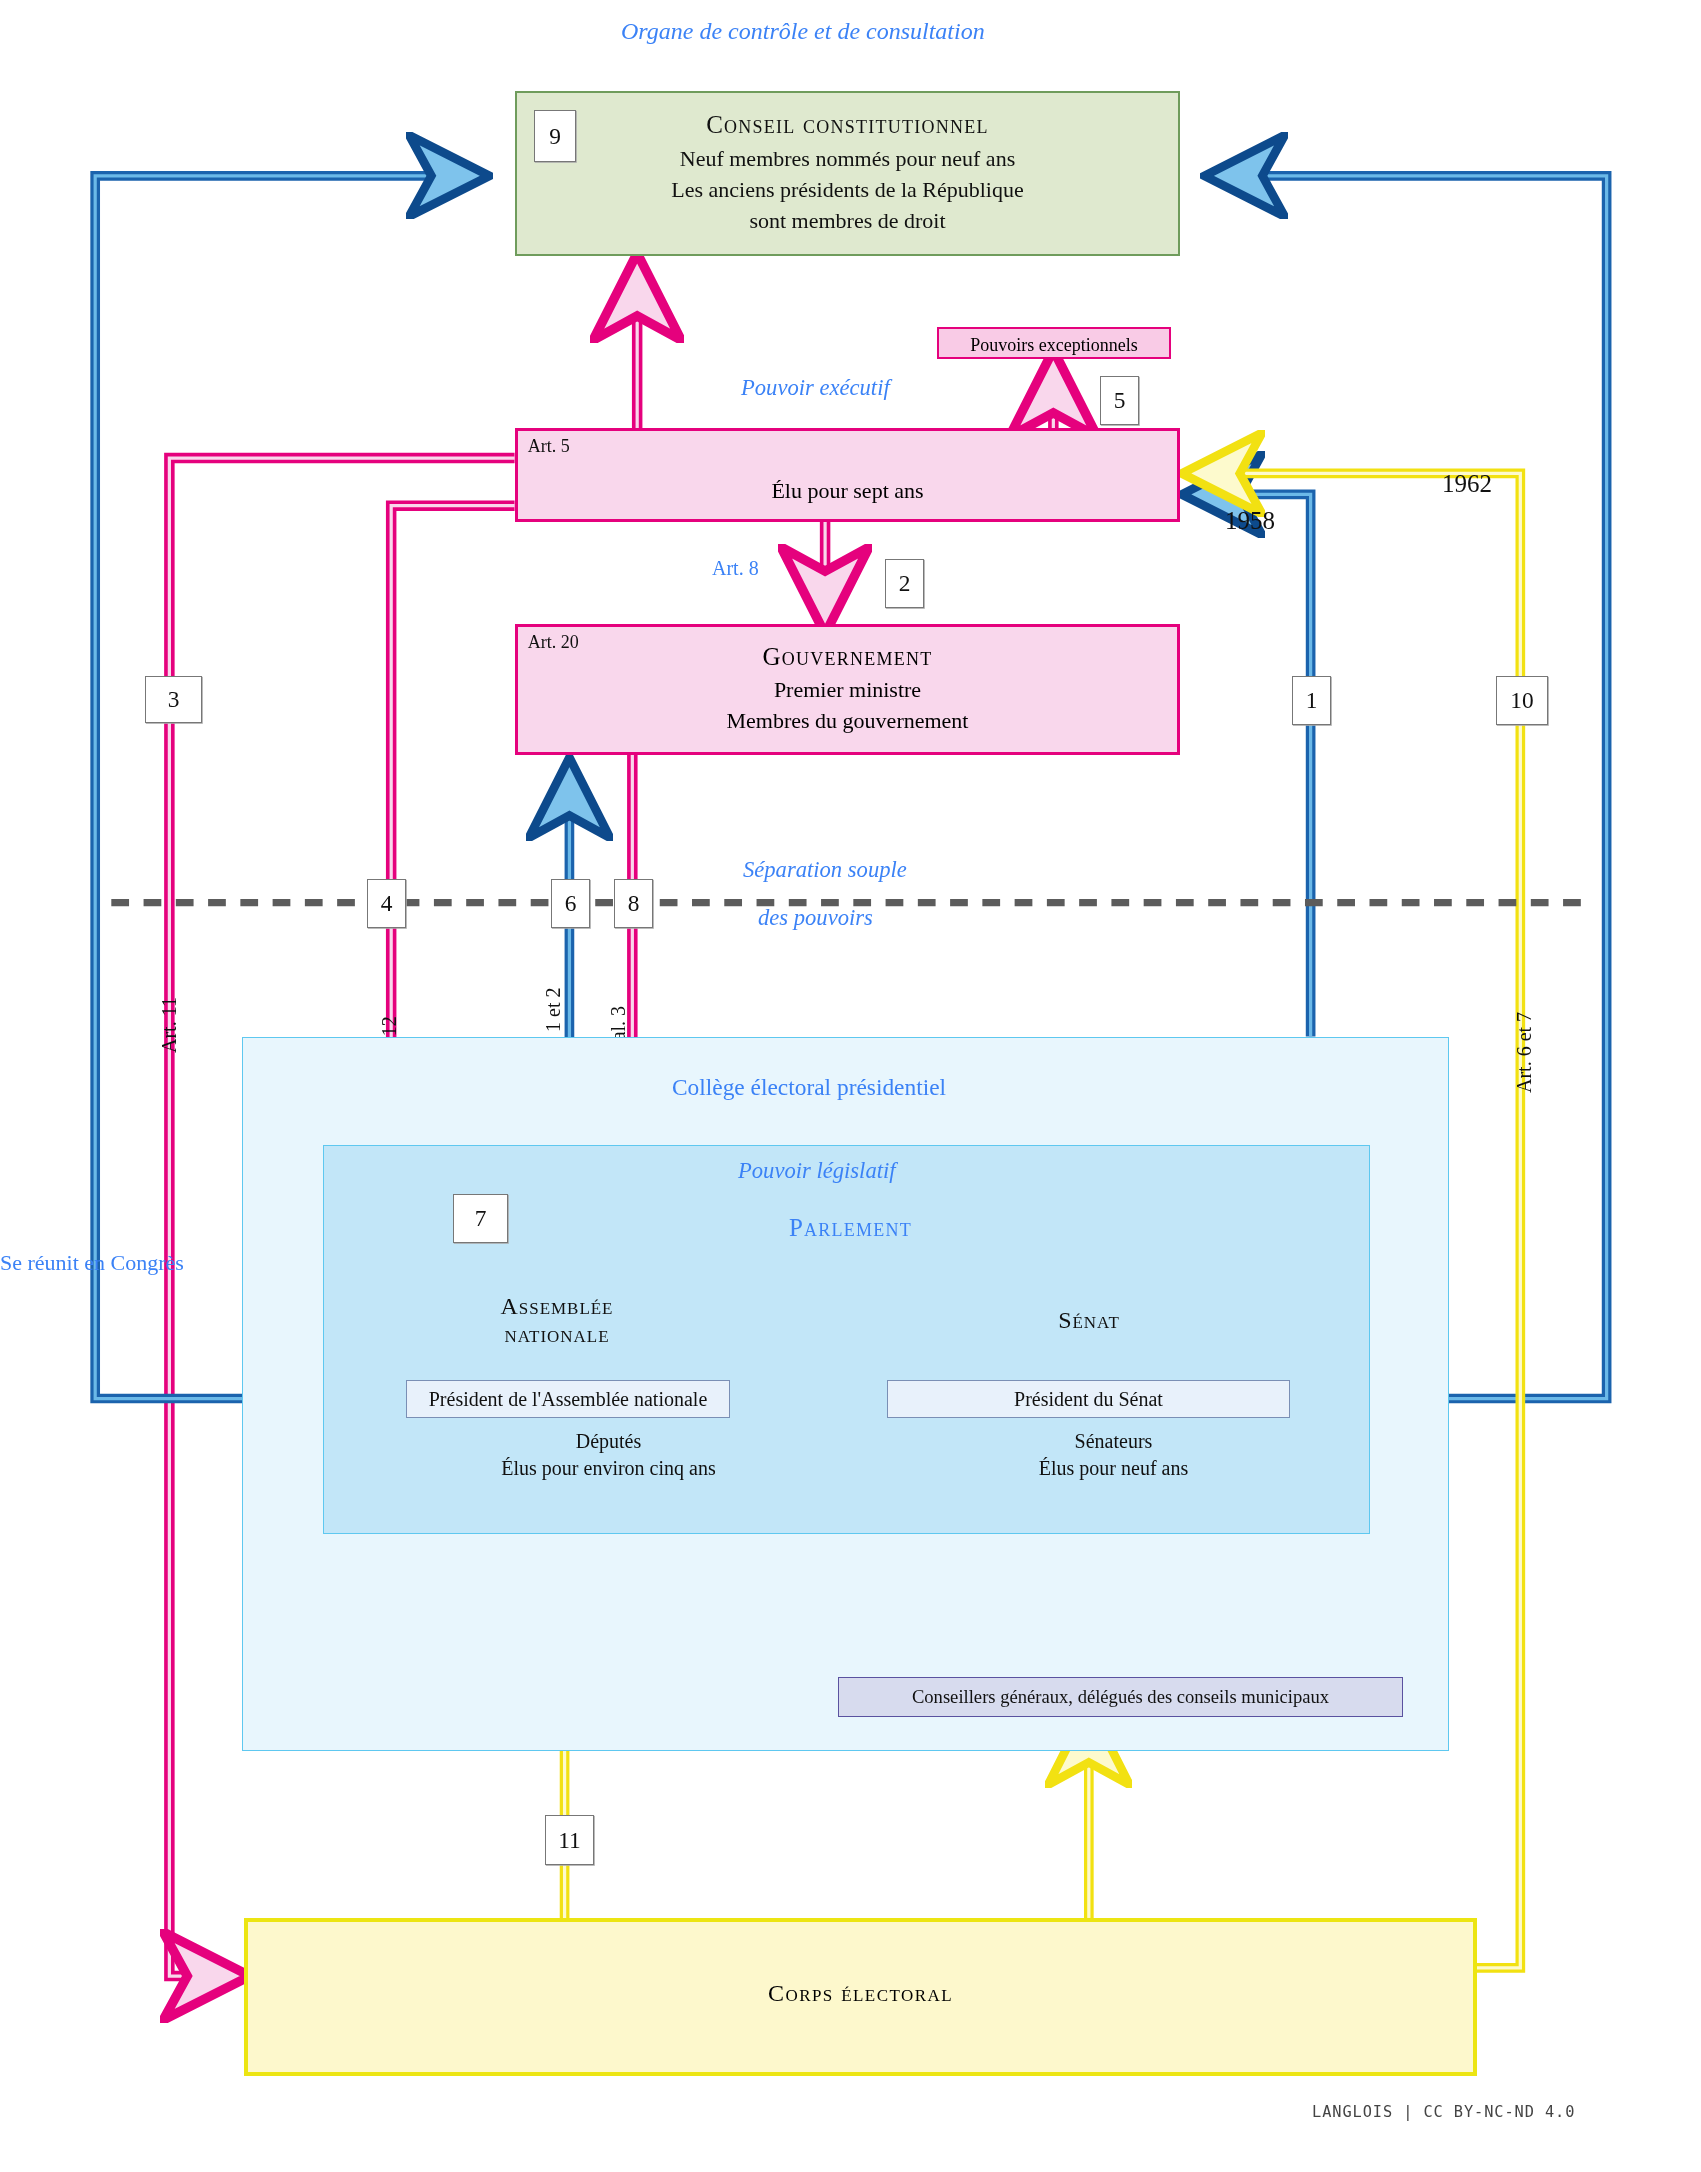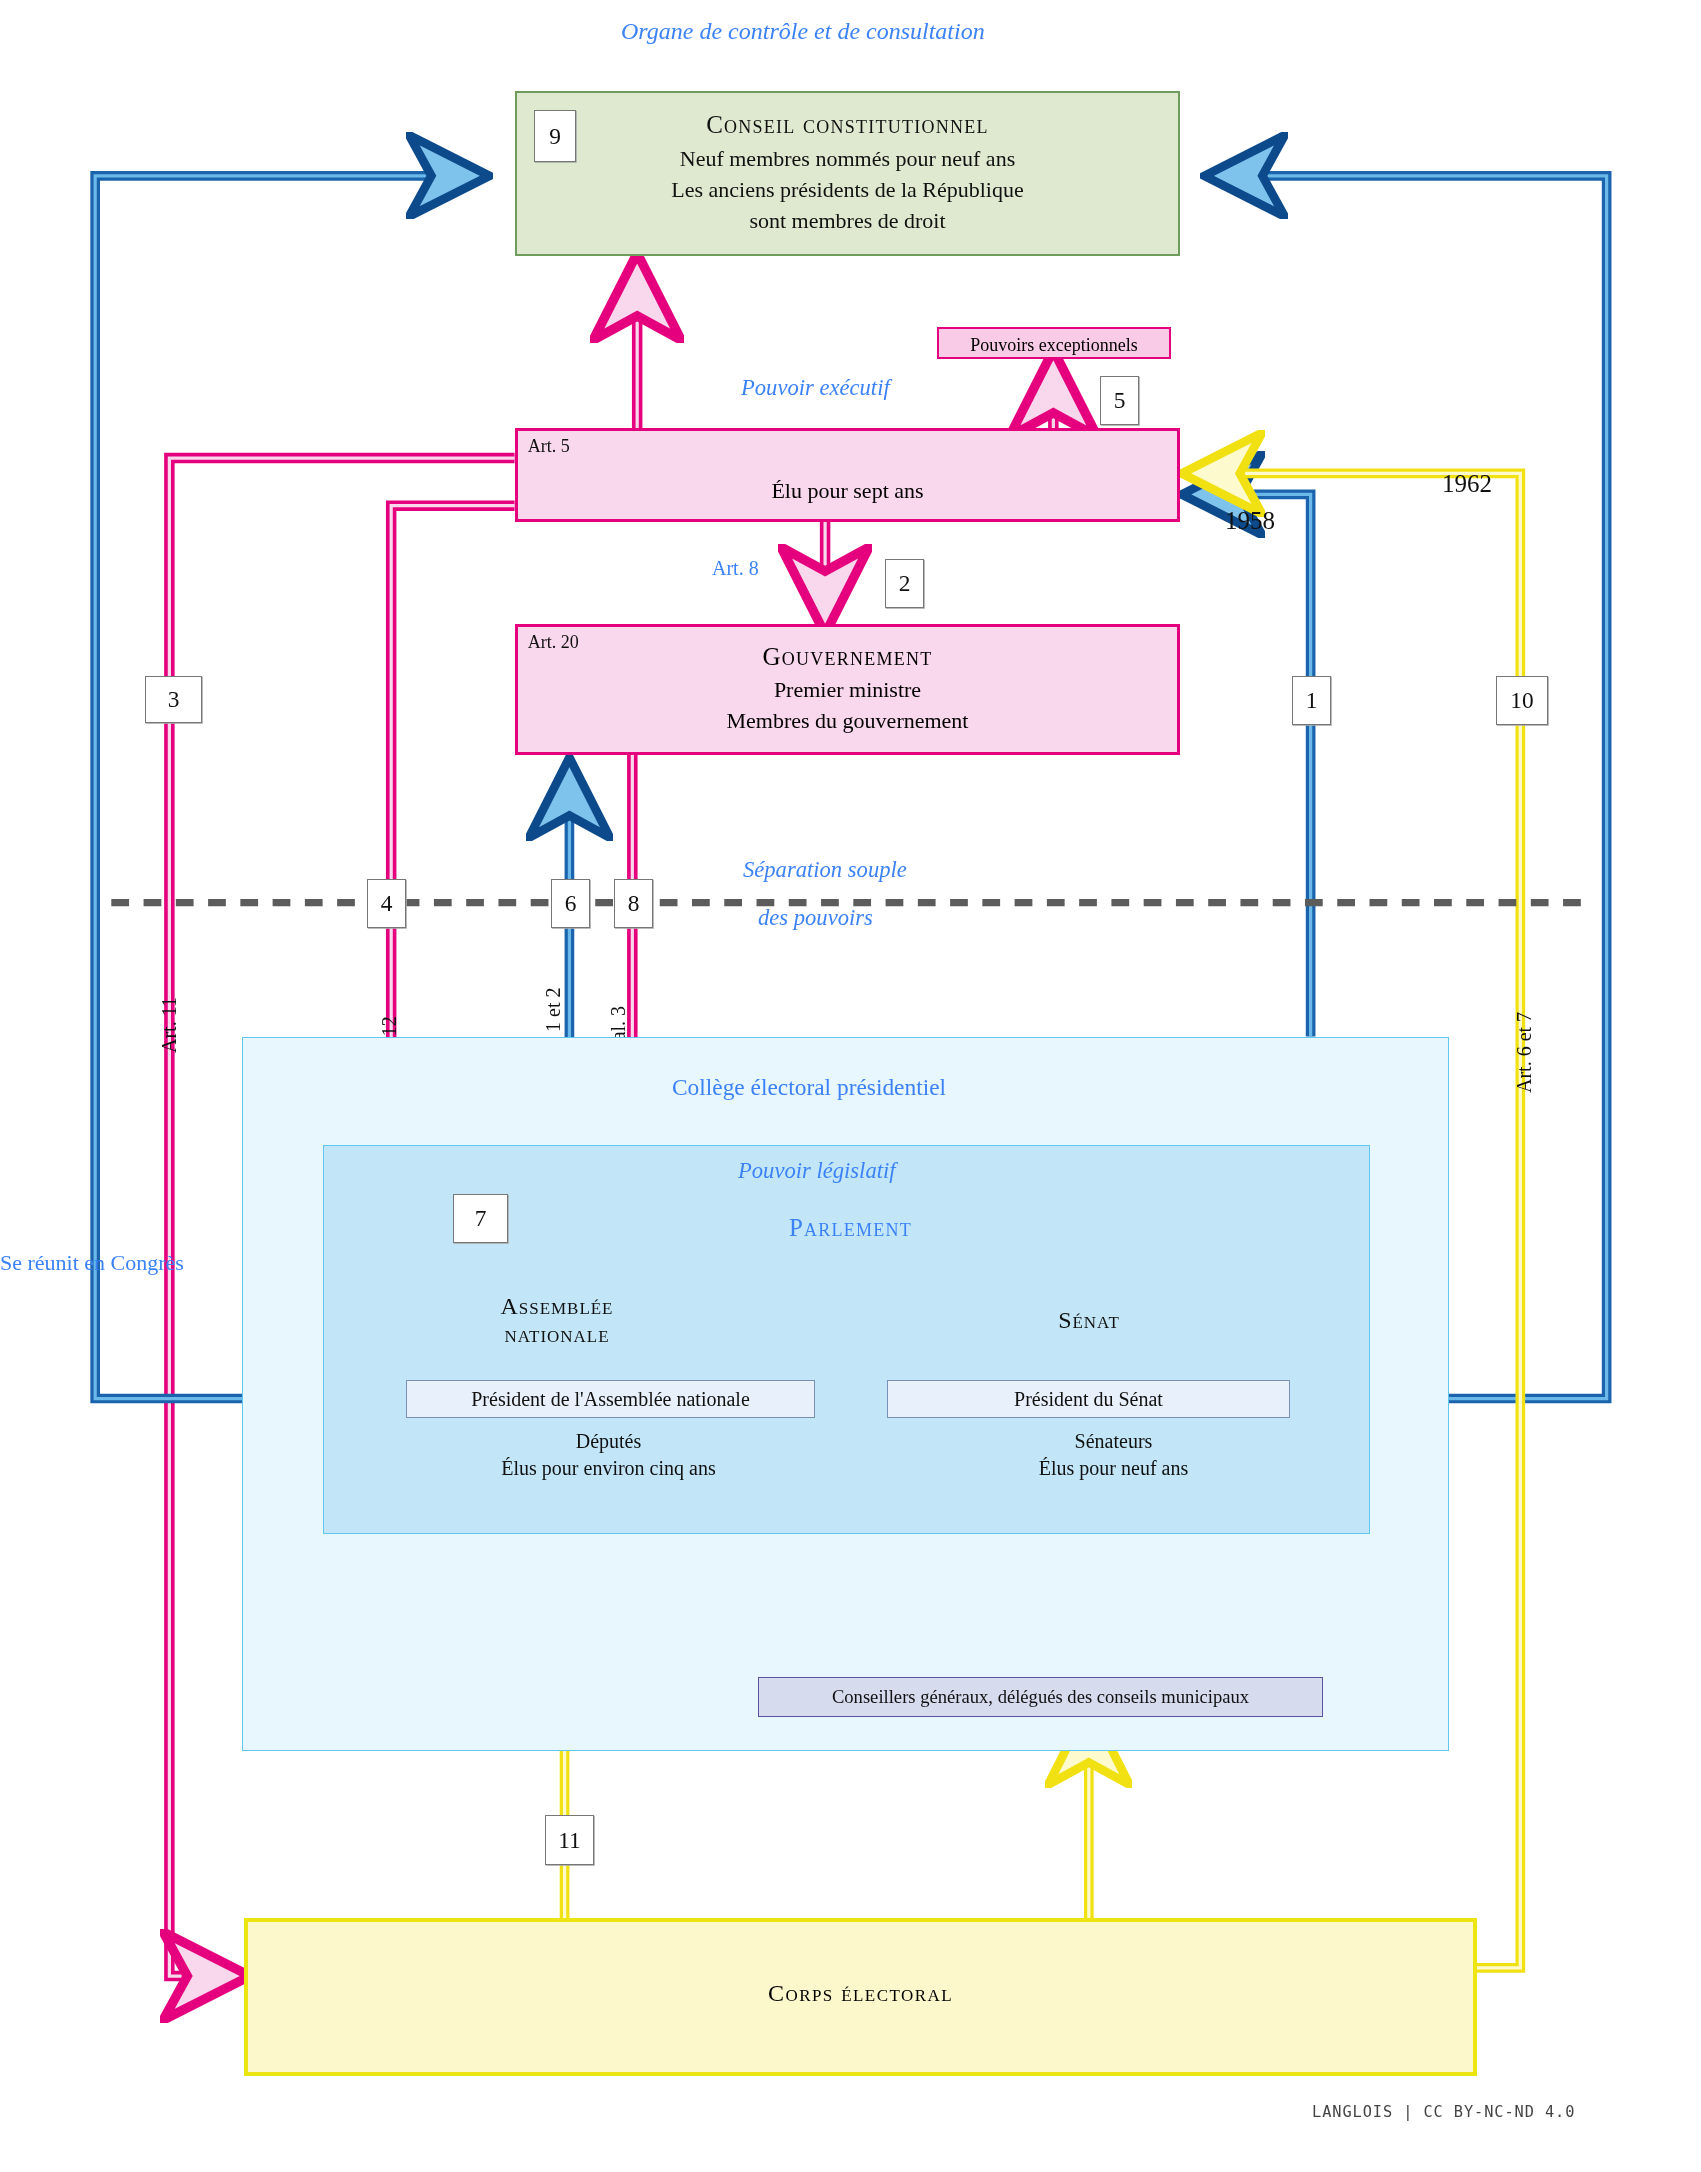--- a/index.html
+++ b/index.html
@@ -9,22 +9,22 @@
   .node{position:absolute;box-sizing:border-box;}
 
   
   .cc-box{left:515px;top:91px;width:665px;height:165px;background:#dfe9cf;border:2.4px solid #6f9c5c;padding-left:36px;}
   .pr-box{left:515px;top:428px;width:665px;height:94px;background:#f9d7ec;border:3.2px solid #e5017d;}
   .gv-box{left:515px;top:624px;width:665px;height:131px;background:#f9d7ec;border:3.2px solid #e5017d;}
   .pe-box{left:937px;top:327px;width:234px;height:32px;background:#f9cbe6;border:2.4px solid #e5017d;}
   .ce-box{left:244px;top:1918px;width:1233px;height:158px;background:#fdf8cc;border:4px solid #ece512;}
   .college-box{left:242px;top:1037px;width:1207px;height:714px;background:#e8f6fd;border:1.6px solid #5ec8f0;}
   .parlement-box{left:323px;top:1145px;width:1047px;height:389px;background:#c2e6f8;border:1.6px solid #5ec8f0;}
-  .cgdm-box{left:758px;top:1677px;width:565px;height:40px;background:#d7dbee;border:1.6px solid #5a52a0;}
-  .pres-an-box{left:406px;top:1380px;width:409px;height:38px;background:#e8f1fb;border:0.8px solid #7a8fb5;}
+  .cgdm-box{left:838px;top:1677px;width:565px;height:40px;background:#d7dbee;border:1.6px solid #5a52a0;}
+  .pres-an-box{left:406px;top:1380px;width:324px;height:38px;background:#e8f1fb;border:0.8px solid #7a8fb5;}
   .pres-sen-box{left:887px;top:1380px;width:403px;height:38px;background:#e8f1fb;border:0.8px solid #7a8fb5;}
   .box-inner{position:absolute;left:0;right:0;text-align:center;}
   .cc-t1{top:18px;font-size:25px;font-variant:small-caps;letter-spacing:.05em;color:#111;}
   .cc-t2{top:53px;font-size:22px;color:#111;}
   .cc-t3{top:84px;font-size:22px;color:#111;}
   .cc-t4{top:115px;font-size:22px;color:#111;}
   .pr-t1{top:13px;font-size:25px;font-variant:small-caps;letter-spacing:.05em;}
   .pr-t2{top:47px;font-size:22px;}
   .gv-t1{top:16px;font-size:25px;font-variant:small-caps;letter-spacing:.05em;}
   .gv-t2{top:50px;font-size:22px;}

